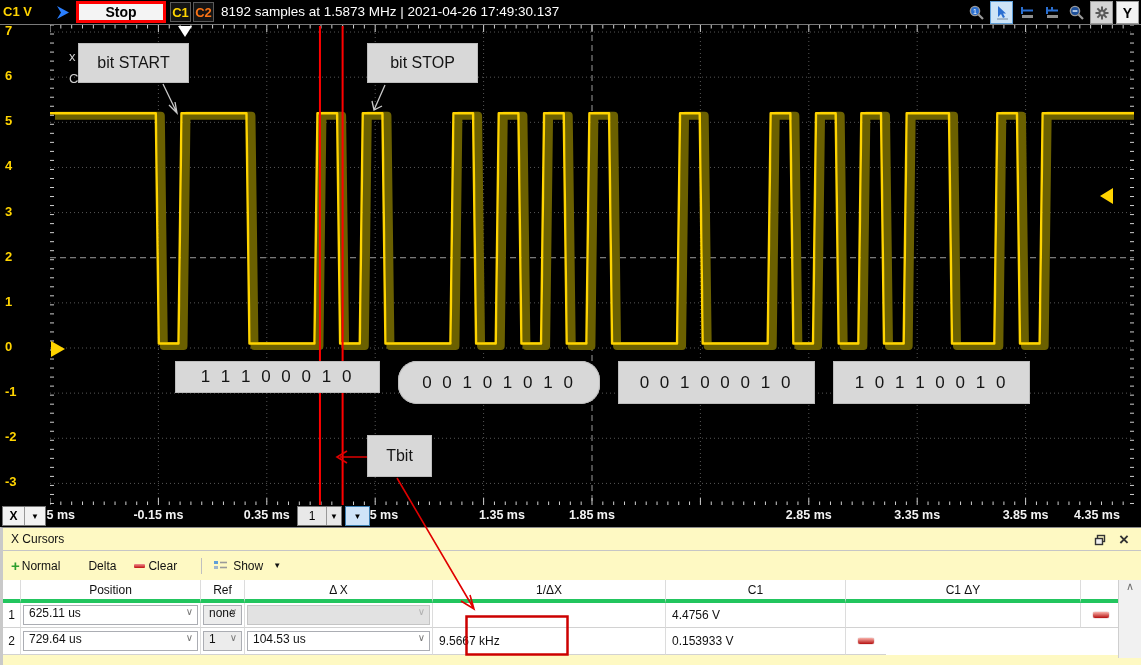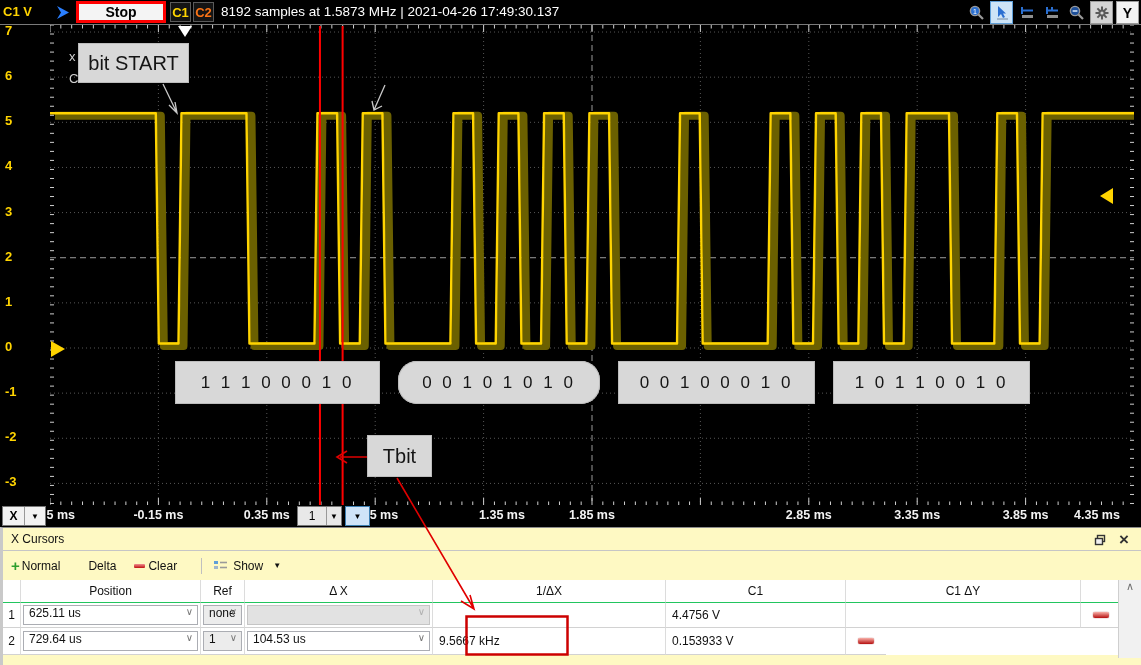--- a/index.html
+++ b/index.html
@@ -28,26 +28,26 @@
 
   
   #yaxis .ylab { position:absolute; color:#ffd400; font-size:13px; font-weight:bold; z-index:2; }
   #plot { position:absolute; left:50px; top:25px; z-index:1; background:#000; }
   .frag { position:absolute; color:#d0d0d0; font-size:13px; z-index:2; }
   #midlayer, #overlay { position:absolute; left:0; top:0; width:1141px; height:665px; pointer-events:none; }
   #midlayer { z-index:3; }
   #overlay { z-index:9; }
   .anno { position:absolute; background:#d8d8d8; color:#151515; z-index:4;
           display:flex; align-items:center; justify-content:center; box-shadow:0 0 0 1px #bdbdbd inset; }
-  .anno.callout { font-size:20px; }
+  .anno.callout { font-size:16px; }
   .anno.bits { font-size:17px; letter-spacing:3px; font-weight:500; }
   #bitstart { left:78px; top:43px; width:111px; height:40px; }
   #bitstop  { left:367px; top:43px; width:111px; height:40px; }
   #tbit     { left:367px; top:435px; width:65px; height:42px; }
-  #frame0 { left:175px; top:361px; width:205px; height:43px; }
+  #frame0 { left:175px; top:361px; width:205px; height:32px; }
   #frame1 { left:398px; top:361px; width:202px; height:43px;border-radius:19px; }
   #frame2 { left:618px; top:361px; width:197px; height:43px; }
   #frame3 { left:833px; top:361px; width:197px; height:43px; }
 
   
   #xstrip { position:absolute; left:0; top:505px; width:1141px; height:22px; background:#000; z-index:5; }
   .xlab { position:absolute; top:3px; width:84px; text-align:center; color:#f2f2f2;
           font-size:12.5px; font-weight:bold; }
   .axbtn { position:absolute; top:1px; height:20px; display:flex; border:1px solid #777; background:#f2f2f2;
            font-size:12px; color:#000; z-index:6; }
@@ -75,21 +75,21 @@
              background:linear-gradient(#f09090,#c01010); }
   .ptb-sep { width:1px; height:16px; background:#c0c0c0; margin:0 10px 0 20px; }
   .ptb-label { margin:0 6px; }
   .showicon { width:13px; height:12px; margin-left:2px; }
   .showchev { font-size:8px; margin-left:4px; color:#111; }
 
   #ptable { position:relative; background:#fff; }
   .trow { display:flex; }
   .tcell { border-right:1px solid #dcdcdc; border-bottom:1px solid #d2d2d2; display:flex; align-items:center;
            overflow:hidden; background:#fff; }
-  .thead .tcell { justify-content:center; border-bottom:1px solid #22c55e; }
+  .thead .tcell { justify-content:center; border-bottom:4px solid #22c55e; }
   .c-num { width:18px; justify-content:center; }
   .c-pos { width:180px; } .c-ref { width:44px; } .c-dx { width:188px; }
   .c-idx { width:233px; } .c-c1 { width:180px; } .c-c1dy { width:235px; }
   .c-del { width:40px; justify-content:center; }
   .r1 { height:25px; } .r2 { height:27px; } .thead { height:23px; }
   .val { padding-left:6px; }
   .combo { position:relative; height:20px; margin:2px; flex:1; border:1px solid #abadb3; background:#fff;
            display:flex; align-items:flex-start; padding-left:5px; }
   .combo .chev { position:absolute; right:4px; color:#777; font-size:10px; }
   .combo.gray { background:#ececec; }
@@ -209,20 +209,21 @@
   <span class="frag" style="left:69px;top:71px">C</span>
 
   <svg id="midlayer">
       <line x1="319.950728" y1="26" x2="319.950728" y2="508" stroke="#ff0000" stroke-width="2"></line>
       <line x1="342.61283199999997" y1="26" x2="342.61283199999997" y2="508" stroke="#ff0000" stroke-width="2"></line>
       <path d="M163,84 L177,113 M169,105 L177,113 L175,102" stroke="#c9c9c9" stroke-width="1.3" fill="none"></path>
       <path d="M385,85 L374,110 M372,101 L374,110 L382,106" stroke="#c9c9c9" stroke-width="1.3" fill="none"></path>
     </svg>
 
   <div class="anno callout" id="bitstart">bit START</div>
+  <div class="anno callout" id="bitstop">bit STOP</div>
   <div class="anno bits" id="frame0">1 1 1 0 0 0 1 0</div>
   <div class="anno bits" id="frame1">0 0 1 0 1 0 1 0</div>
   <div class="anno bits" id="frame2">0 0 1 0 0 0 1 0</div>
   <div class="anno bits" id="frame3">1 0 1 1 0 0 1 0</div>
   <div class="anno callout" id="tbit">Tbit</div>
 
   <div id="xstrip">
     <div class="axbtn" id="xcombo">
       <span class="seg">X</span>
       <span class="seg">▼</span>

